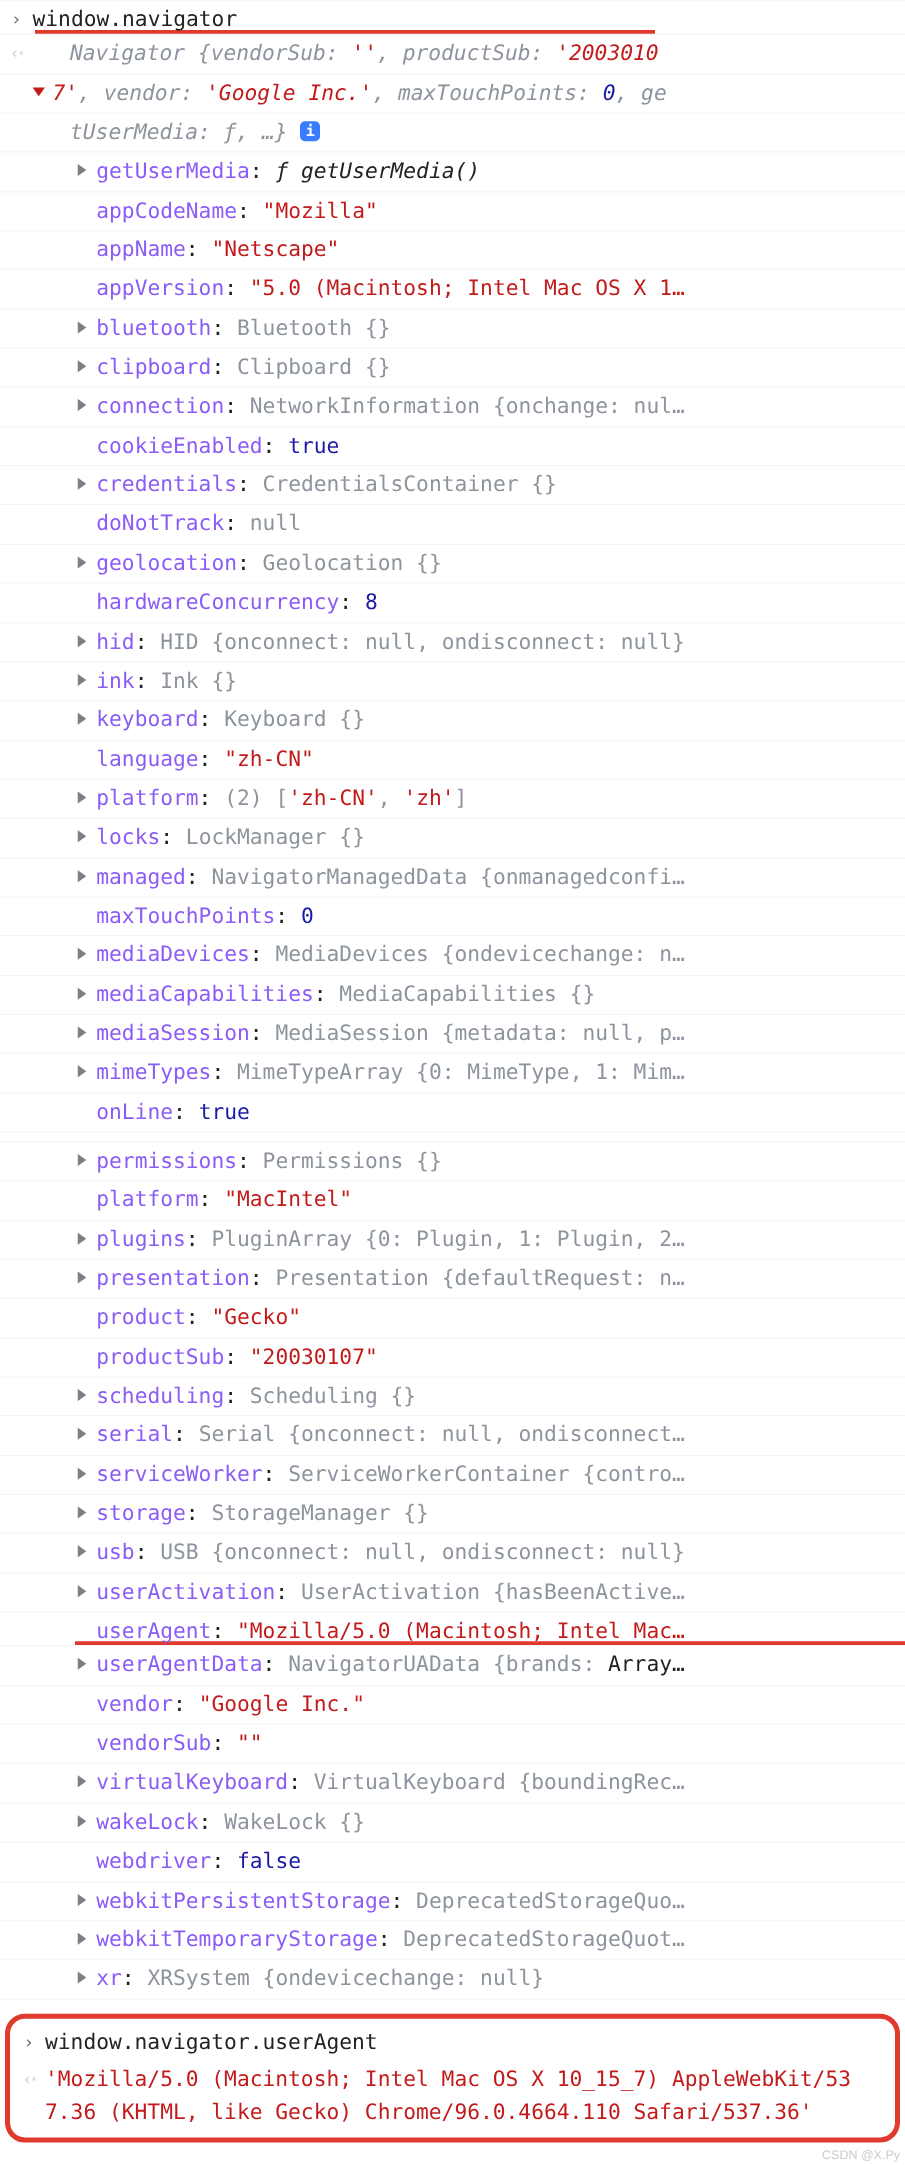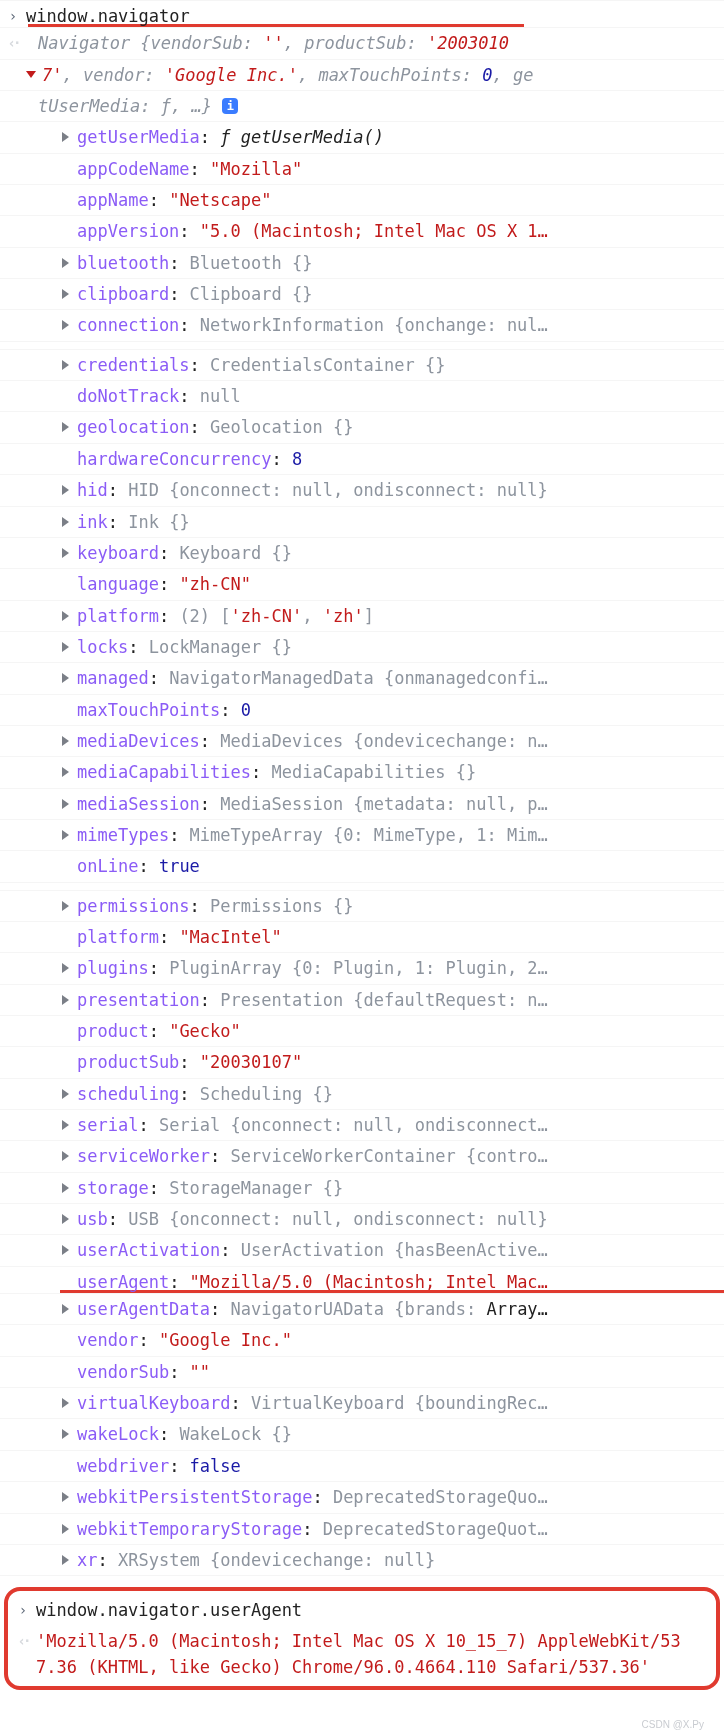--- a/index.html
+++ b/index.html
@@ -12,26 +12,26 @@
   .str{color:#c21b1b}
   .num{color:#1a1aa6}
   .key{color:#8b5cf6}
   .preview{color:#8d949e}
   .info-badge{display:inline-block;width:16px;height:16px;border-radius:4px;background:#3a7cff;color:#fff;font:700 12px/16px Menlo,monospace;text-align:center;vertical-align:2px}
   .tri{display:inline-block;width:0;height:0;border-style:solid;border-width:5px 0 5px 7px;border-color:transparent transparent transparent #7b7f87;margin-right:8px;vertical-align:1px}
   .tri.open{border-width:7px 5px 0 5px;border-color:#7b7f87 transparent transparent transparent;margin-right:6px;vertical-align:3px}
   .tri.red{border-color:transparent transparent transparent #c21b1b}
   .tri.open.red{border-color:#c21b1b transparent transparent transparent}
   .line{white-space:nowrap;overflow:hidden;text-overflow:ellipsis}
-  .indent1{margin-left:12px}
+  .indent1{margin-left:30px}
   .indent2{margin-left:36px}
   .redline{border-bottom:3px solid #e03a2f;margin-top:-7px}
   .redbox{border:4px solid #e03a2f;border-radius:16px;margin:4px;padding:4px 2px}
   .redbox .row{border-top:none}
-  .watermark{position:fixed;right:20px;bottom:2px;font:10px/1 Helvetica,Arial,sans-serif;color:#c9ccd1}
+  .watermark{position:fixed;right:4px;bottom:2px;font:10px/1 Helvetica,Arial,sans-serif;color:#c9ccd1}
   .out-caret{color:#d7dade;letter-spacing:-3px;font-weight:700}
 </style>
 </head>
 <body>
 
 <div class="console">
 
   <div class="row">
     <div class="gutter prompt">›</div>
     <div class="body">window.navigator</div>
@@ -87,20 +87,21 @@
       <div class="row">
         <div class="gutter"></div>
         <div class="body indent2 line"><span class="tri"></span><span class="key">clipboard</span><span>: </span><span class="preview">Clipboard {}</span></div>
       </div>
       <div class="row">
         <div class="gutter"></div>
         <div class="body indent2 line"><span class="tri"></span><span class="key">connection</span><span>: </span><span class="preview">NetworkInformation {onchange: nul…</span></div>
       </div>
       <div class="row">
         <div class="gutter"></div>
+        <div class="body indent2 line"><span style="display: inline-block; width: 15px;"></span><span class="key">cookieEnabled</span><span>: </span><span class="num">true</span></div>
       </div>
       <div class="row">
         <div class="gutter"></div>
         <div class="body indent2 line"><span class="tri"></span><span class="key">credentials</span><span>: </span><span class="preview">CredentialsContainer {}</span></div>
       </div>
       <div class="row">
         <div class="gutter"></div>
         <div class="body indent2 line"><span style="display: inline-block; width: 15px;"></span><span class="key">doNotTrack</span><span>: </span><span class="preview">null</span></div>
       </div>
       <div class="row">

